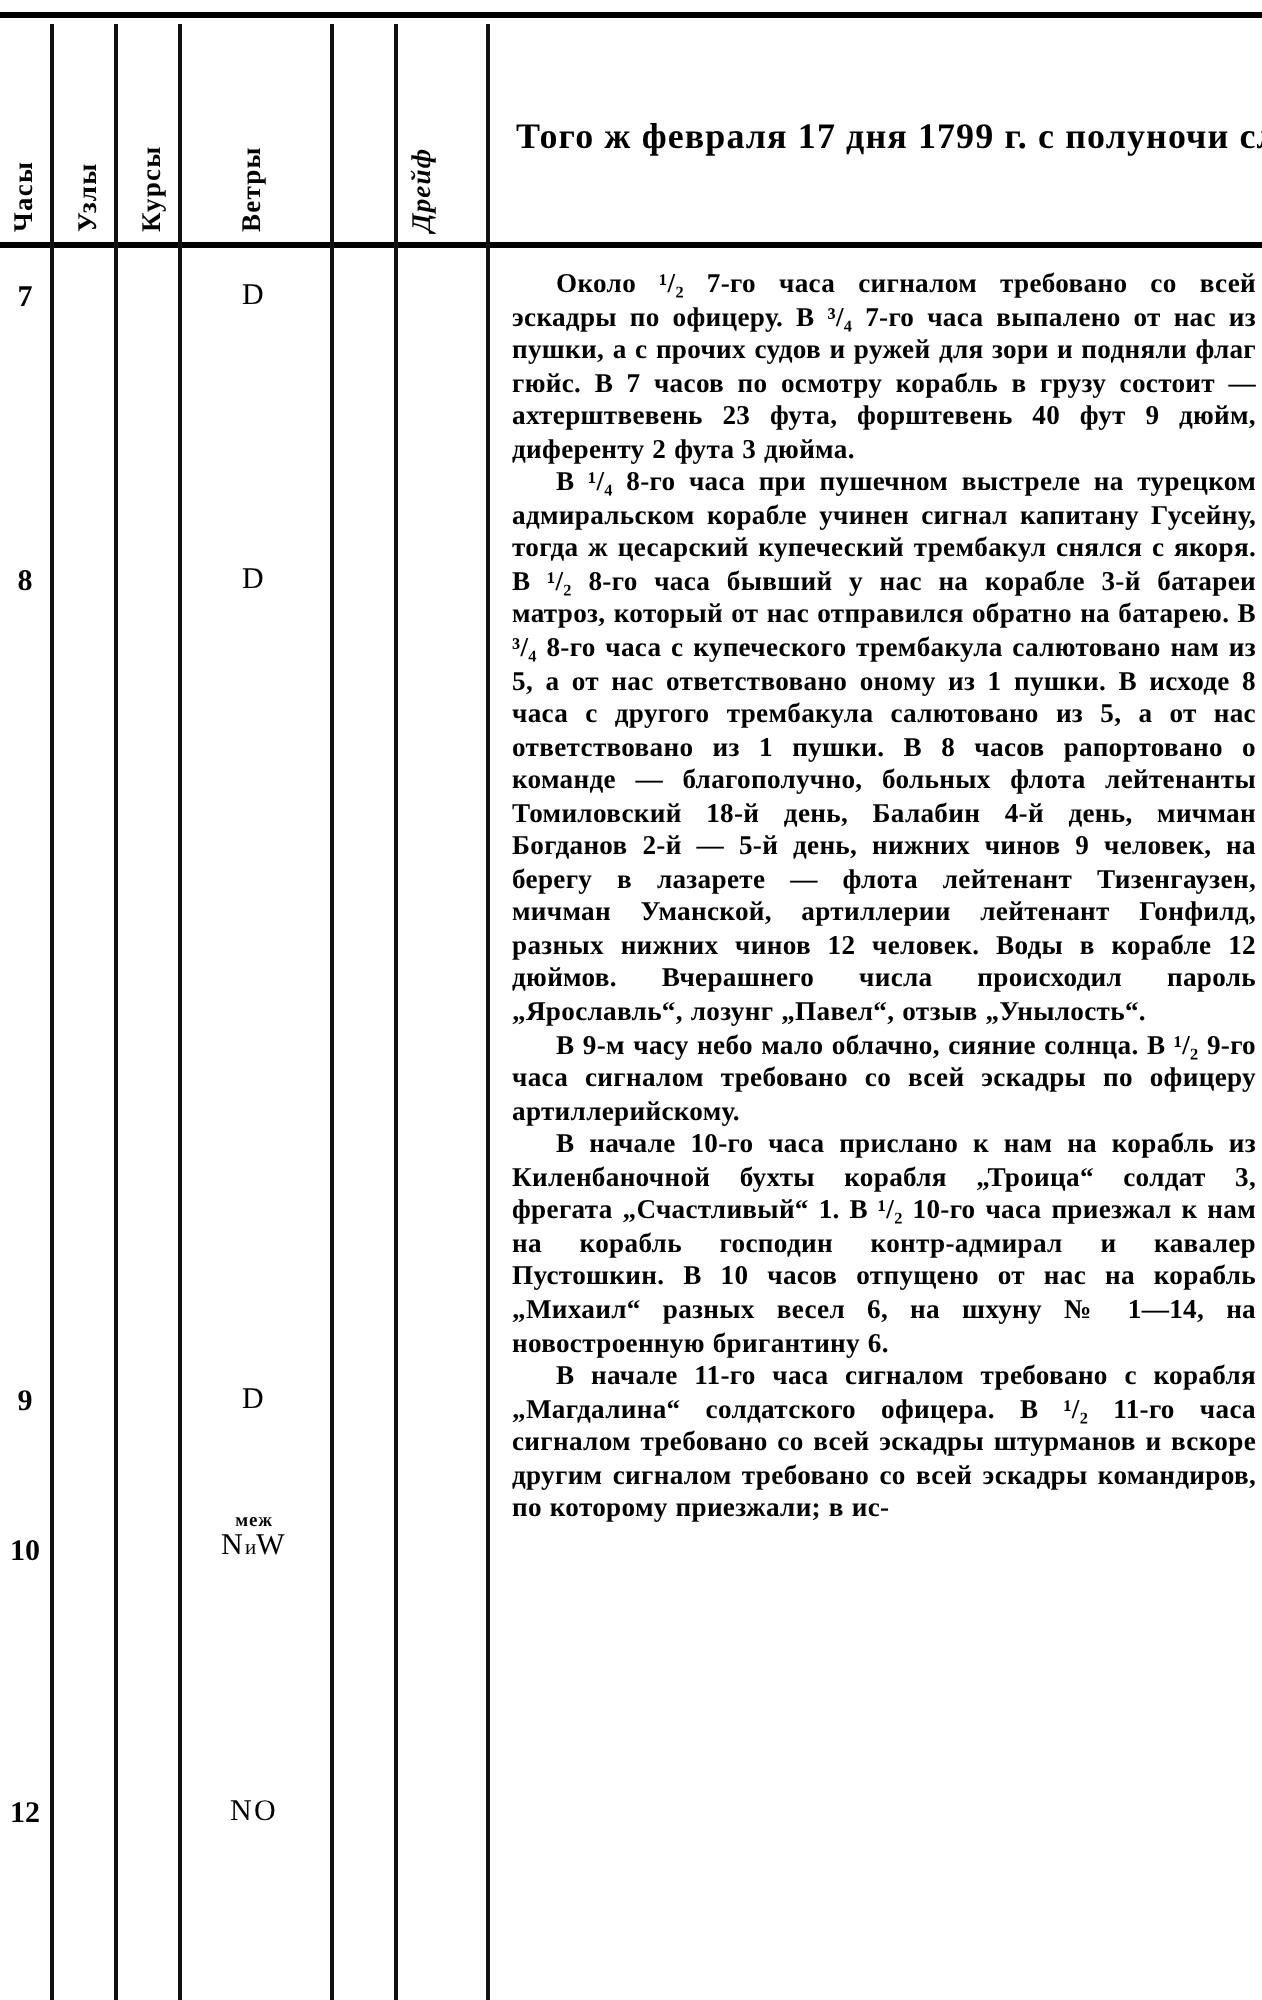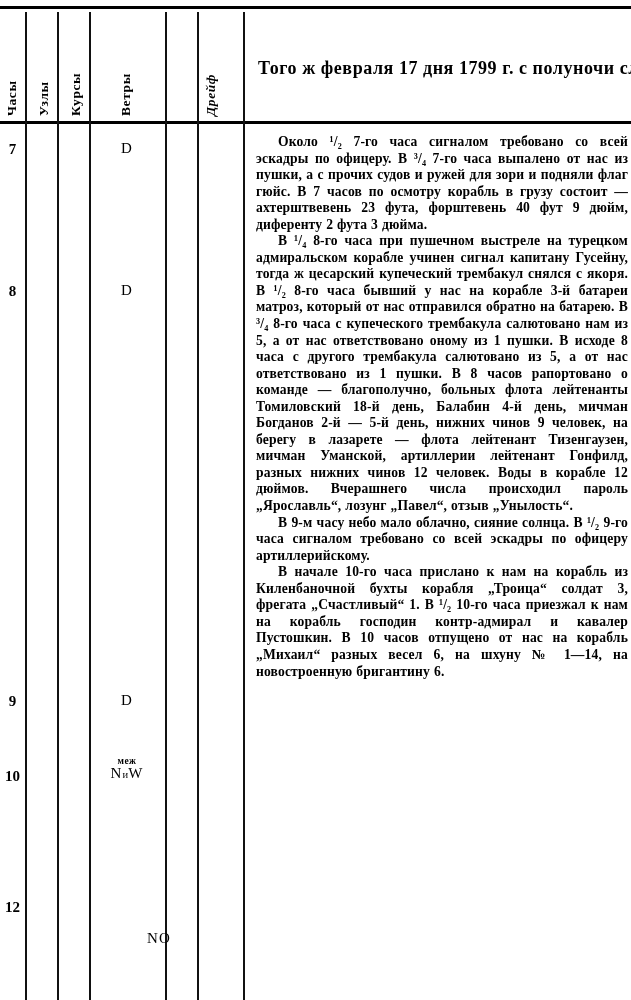--- a/index.html
+++ b/index.html
@@ -119,21 +119,21 @@
     left: 89px;
     width: 76px;
     text-align: center;
     font-size: 15px;
     line-height: 1.05;
   }
   .wind.w7  { top: 141px; }
   .wind.w8  { top: 283px; }
   .wind.w9  { top: 693px; }
   .wind.w10 { top: 757px; }
-  .wind.w11 { top: 931px; padding-left: 32px; }
+  .wind.w11 { top: 899px; }
 
   .wind .small-above {
     display: block;
     font-size: 9.5px;
     font-weight: 700;
     letter-spacing: 0.4px;
     margin-bottom: -1px;
   }
   .wind .bearing {
     display: block;
@@ -220,15 +220,16 @@
   </div>
   <div class="wind w11">
     <span class="bearing">NO</span>
   </div>
 
   <div class="narrative">
     <p>Около ¹/₂ 7-го часа сигналом требовано со всей эскадры по офицеру. В ³/₄ 7-го часа выпалено от нас из пушки, а с прочих судов и ружей для зори и подняли флаг гюйс. В 7 часов по осмотру корабль в грузу состоит — ахтерштвевень 23 фута, форштевень 40 фут 9 дюйм, диференту 2 фута 3 дюйма.</p>
     <p>В ¹/₄ 8-го часа при пушечном выстреле на турецком адмиральском корабле учинен сигнал капитану Гусейну, тогда ж цесарский купеческий трембакул снялся с якоря. В ¹/₂ 8-го часа бывший у нас на корабле 3-й батареи матроз, который от нас отправился обратно на батарею. В ³/₄ 8-го часа с купеческого трембакула салютовано нам из 5, а от нас ответствовано оному из 1 пушки. В исходе 8 часа с другого трембакула салютовано из 5, а от нас ответствовано из 1 пушки. В 8 часов рапортовано о команде — благополучно, больных флота лейтенанты Томиловский 18-й день, Балабин 4-й день, мичман Богданов 2-й — 5-й день, нижних чинов 9 человек, на берегу в лазарете — флота лейтенант Тизенгаузен, мичман Уманской, артиллерии лейтенант Гонфилд, разных нижних чинов 12 человек. Воды в корабле 12 дюймов. Вчерашнего числа происходил пароль „Ярославль“, лозунг „Павел“, отзыв „Унылость“.</p>
     <p>В 9-м часу небо мало облачно, сияние солнца. В ¹/₂ 9-го часа сигналом требовано со всей эскадры по офицеру артиллерийскому.</p>
     <p>В начале 10-го часа прислано к нам на корабль из Киленбаночной бухты корабля „Троица“ солдат 3, фрегата „Счастливый“ 1. В ¹/₂ 10-го часа приезжал к нам на корабль господин контр-адмирал и кавалер Пустошкин. В 10 часов отпущено от нас на корабль „Михаил“ разных весел 6, на шхуну № 1—14, на новостроенную бригантину 6.</p>
+    <p>В начале 11-го часа сигналом требовано с корабля „Магдалина“ солдатского офицера. В ¹/₂ 11-го часа сигналом требовано со всей эскадры штурманов и вскоре другим сигналом требовано со всей эскадры командиров, по которому приезжали; в ис-</p>
   </div>
 
 </div>
 
 </body></html>

